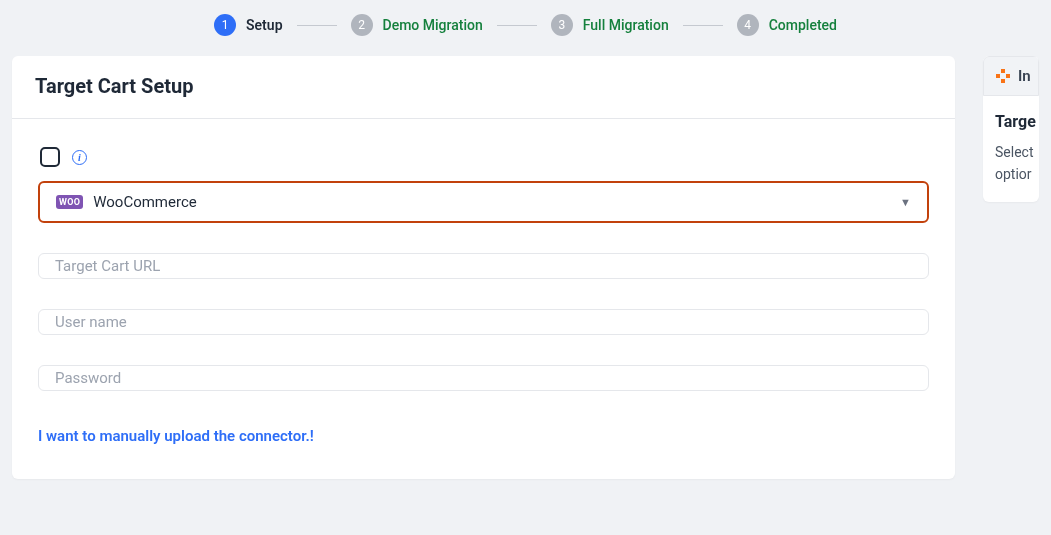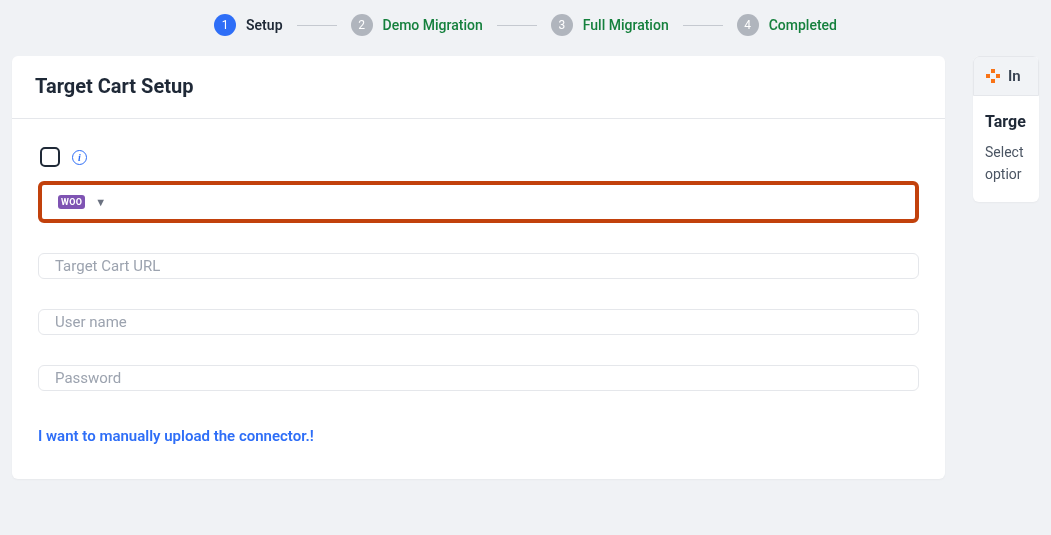--- a/index.html
+++ b/index.html
@@ -112,21 +112,21 @@
       font-family: Georgia, serif;
     }
     .field-label {
       font-size: 13px;
       font-weight: 600;
       color: #374151;
       margin-bottom: 6px;
       margin-left: 20px;
     }
     .select-wrap {
-      border: 4px solid #c2410c;
+      border: 2px solid #c2410c;
       border-radius: 6px;
       padding: 10px 16px;
       display: flex;
       align-items: center;
       gap: 10px;
       cursor: pointer;
       margin-bottom: 30px;
     }
     .woo-badge {
       background: #7f54b3;
@@ -164,21 +164,21 @@
       text-align: left;
       color: #2e6ef7;
       font-size: 15px;
       font-weight: 600;
       cursor: pointer;
       padding: 6px 0 14px 0;
     }
     .side-card {
       background: #fff;
       border-radius: 6px;
-      width: 66px;
+      width: 56px;
       flex-shrink: 0;
       overflow: hidden;
       box-shadow: 0 1px 2px rgba(0,0,0,0.04);
       height: fit-content;
     }
     .side-tab {
       background: #f1f3f6;
       border: 1px solid #e5e7eb;
       border-radius: 6px 0 0 0;
       padding: 10px 12px;
@@ -241,20 +241,21 @@
       <div class="card-title">Target Cart Setup</div>
     </div>
     <div class="card-divider"></div>
     <div class="card-body">
       <div class="checkbox-row">
         <div class="checkbox"></div>
         <span class="info-icon">i</span>
       </div>
       <div class="select-wrap">
         <span class="woo-badge">WOO</span>
+        <span class="select-value">WooCommerce</span>
         <span class="chevron">▼</span>
       </div>
       <input class="text-input" type="text" placeholder="Target Cart URL" style="">
       <input class="text-input" type="text" placeholder="User name" style="">
       <input class="text-input" type="password" placeholder="Password" style="">
       <div class="manual-link">I want to manually upload the connector.!</div>
     </div>
   </div>
 
   <div class="side-card">

